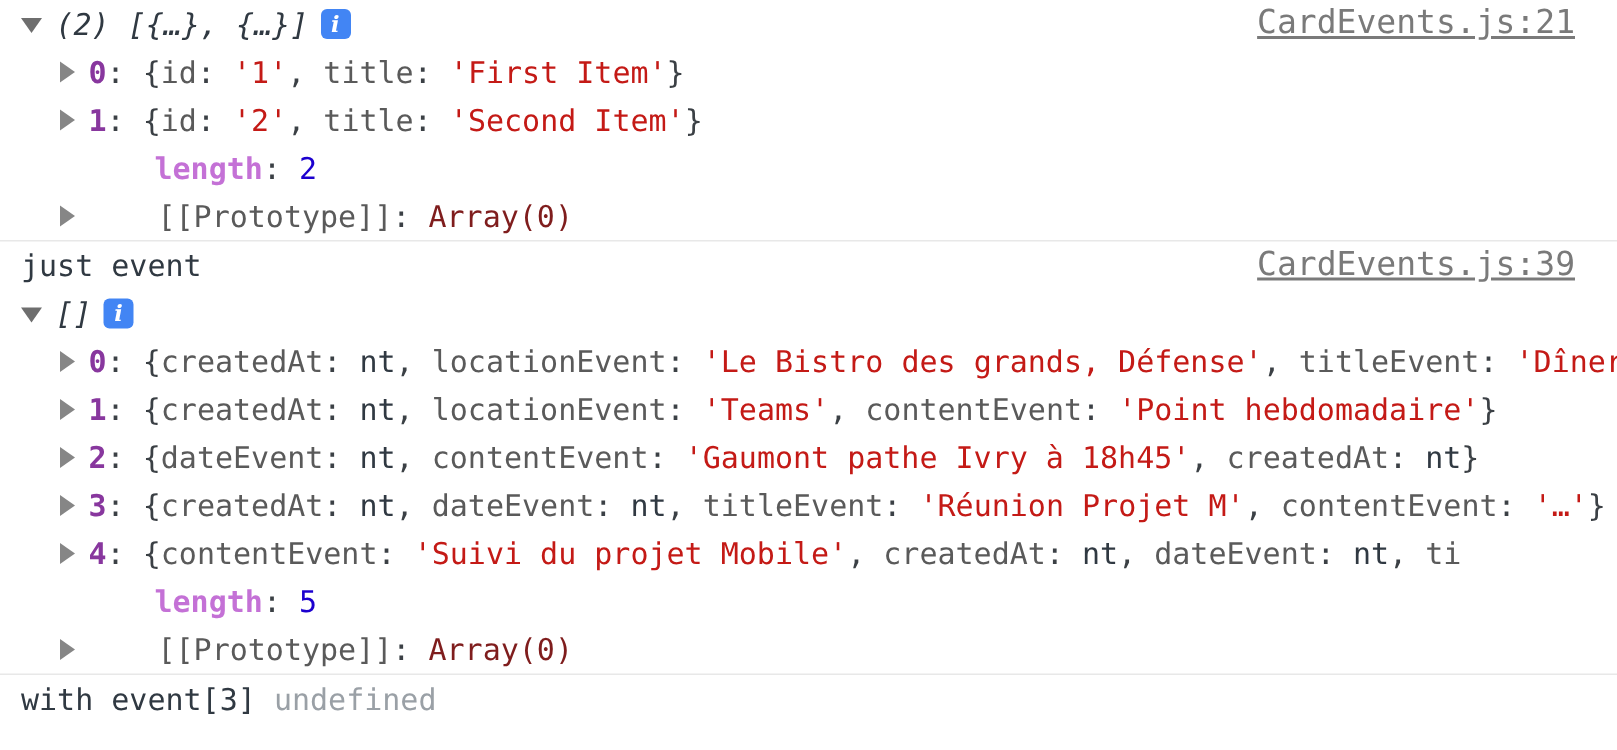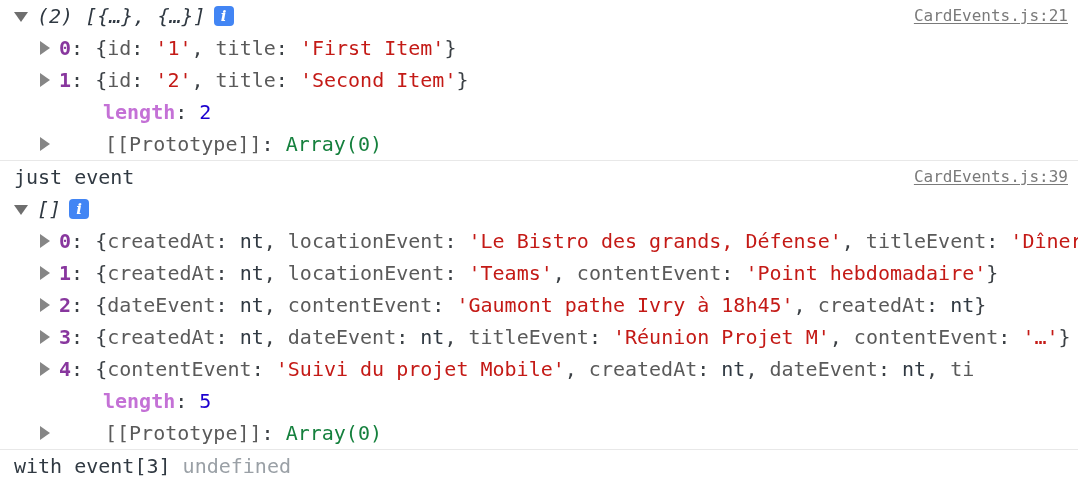--- a/index.html
+++ b/index.html
@@ -32,23 +32,23 @@
     border-bottom: 1px solid #e8e8e8;
     padding: 0;
     overflow: hidden;
   }
   .msg:last-child { border-bottom: none; }
 
   
   .srclink {
     position: absolute;
     top: 0;
-    right: 10px;
+    right: 28px;
     font-family: "DejaVu Sans Mono", "Liberation Mono", monospace;
-    font-size: 16px;
+    font-size: 22px;
     line-height: 32px;
     color: #7a7a7a;
     text-decoration: underline;
     text-underline-offset: 2px;
     white-space: nowrap;
     cursor: pointer;
   }
 
   .line {
     white-space: pre;
@@ -88,21 +88,21 @@
   .t-key     { color: #88379e; font-weight: bold; }       
   .t-len     { color: #c471d6; font-weight: bold; margin-left: 44px; }       
   .t-prop    { color: #5a5a5a; margin-top: 23px; }                          
   .t-punct   { color: #3b4045; }
   .t-str     { color: #c41a16; }
   .t-num     { color: #1c00cf; }
   .t-proto   { color: #5a5a5a; margin-left: 46px; }
   .t-plain   { color: #303942; }
   .t-dim     { color: #9aa0a6; }
   .t-nt      { color: #303942; }
-  .t-arr0    { color: #15803d; }
+  .t-arr0    { color: #7f1d1d; }
 
   
   .infobadge {
     display: inline-block;
     width: 20px;
     height: 20px;
     border-radius: 4px;
     background: #4285f4;
     color: #ffffff;
     font-family: "DejaVu Serif", "Liberation Serif", serif;

